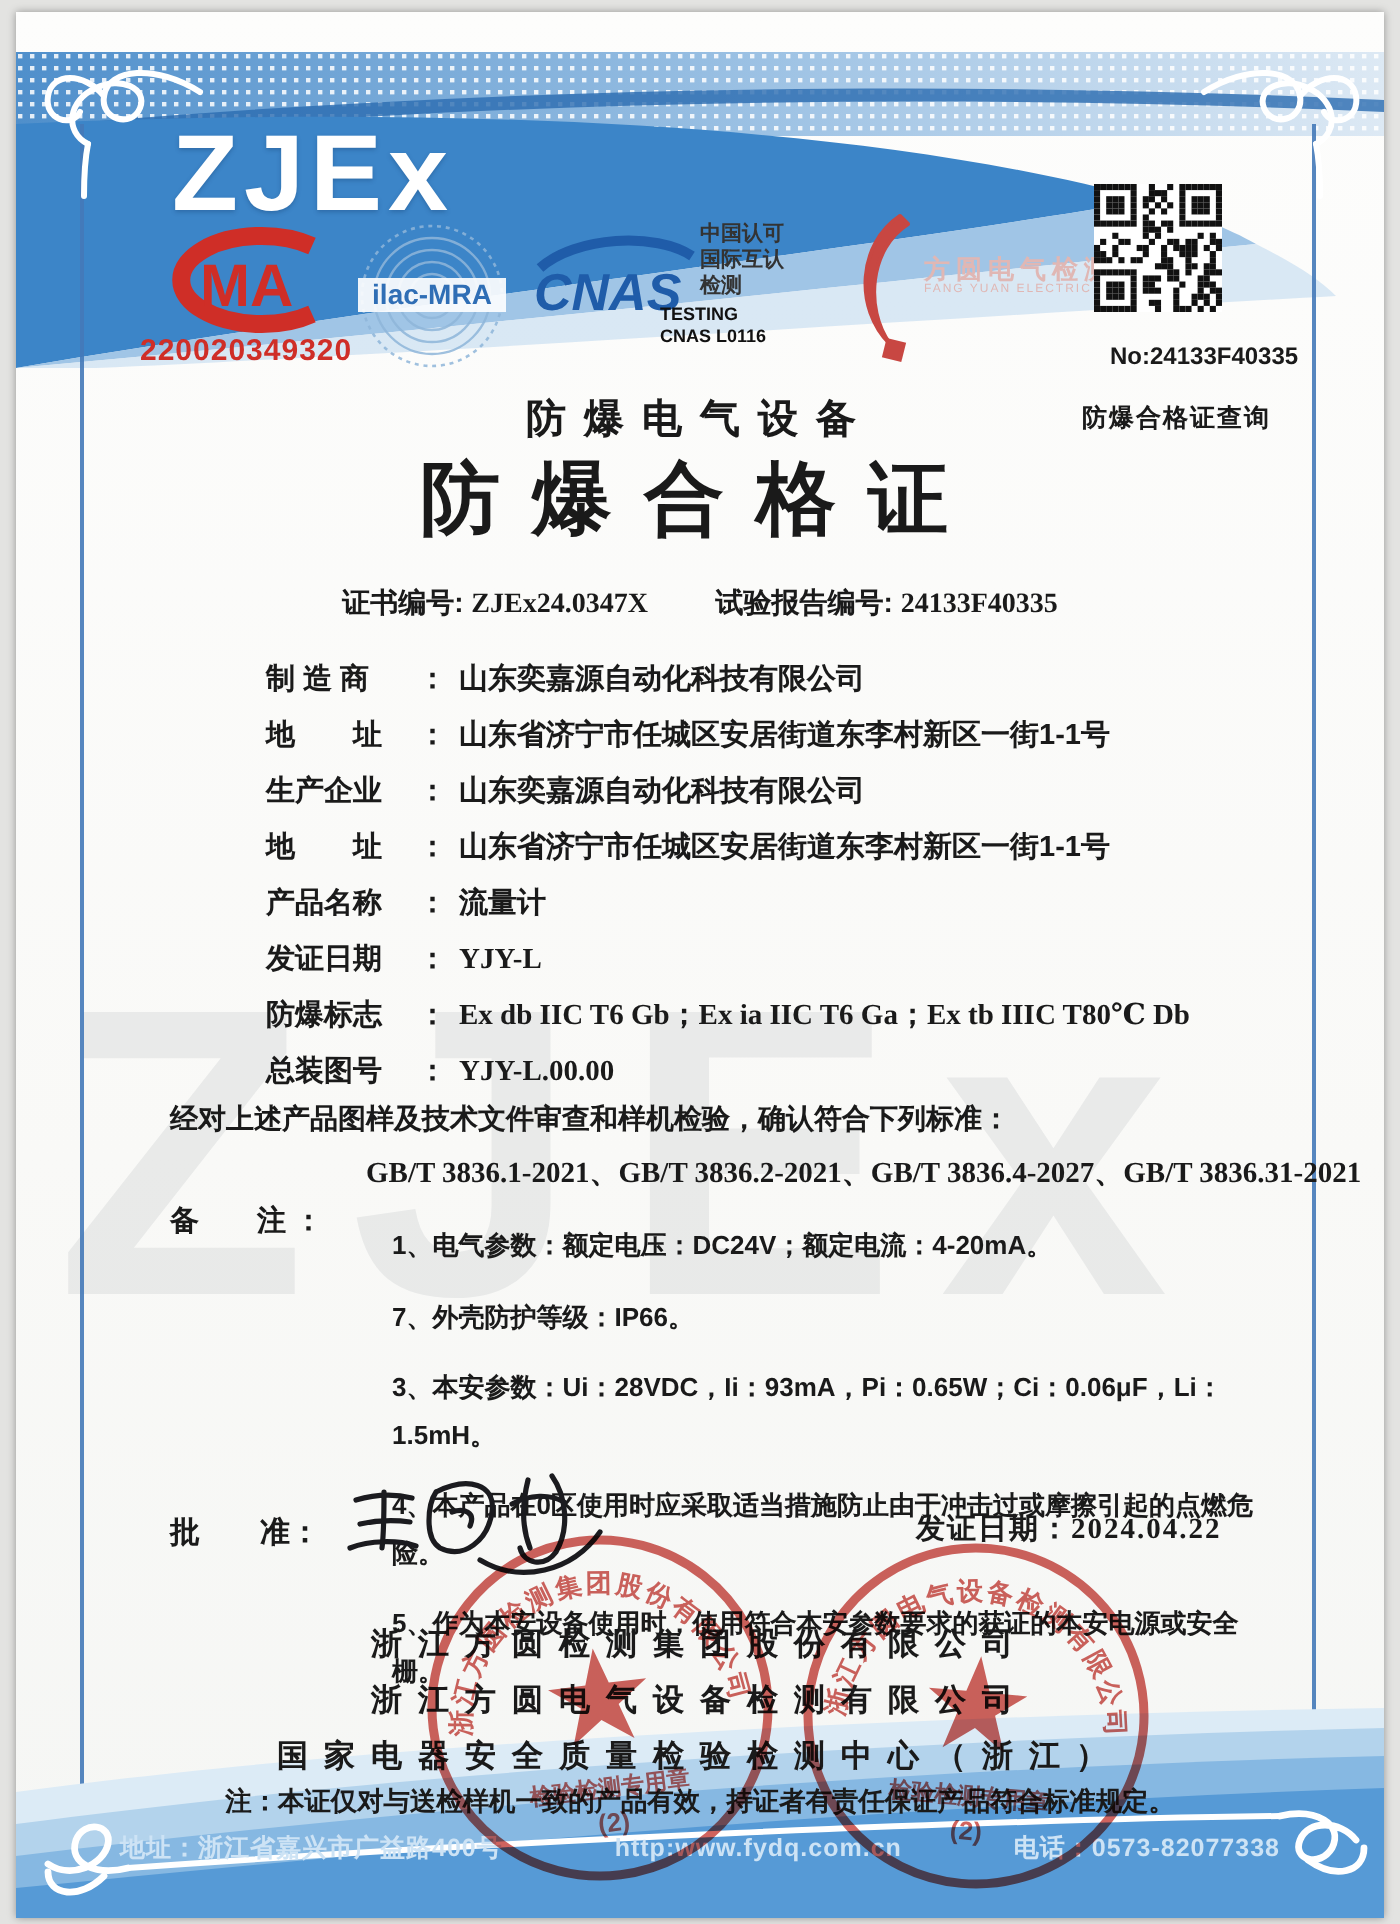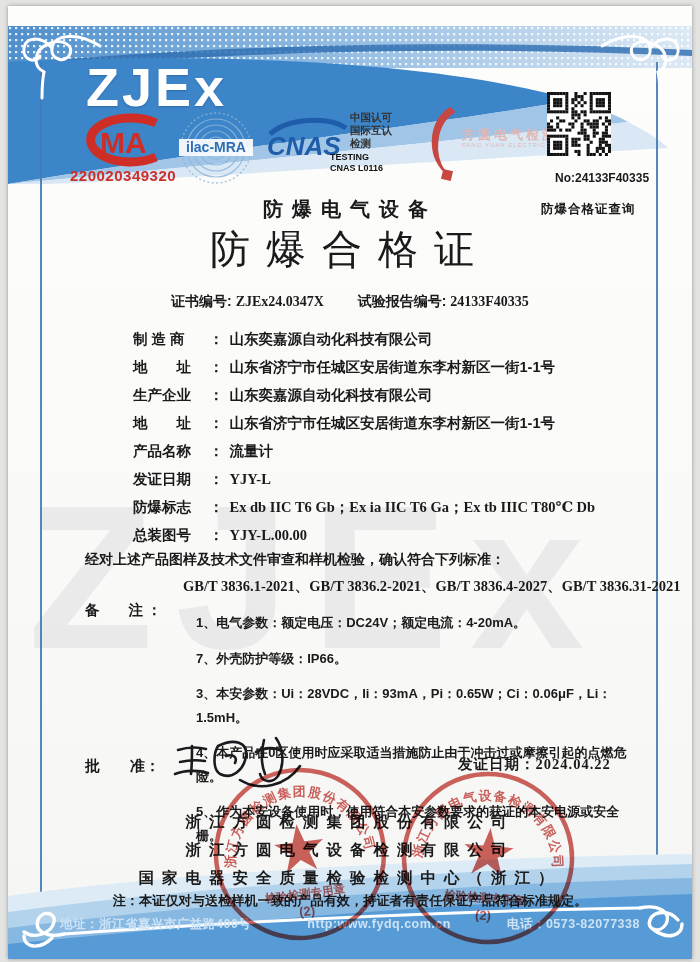--- a/index.html
+++ b/index.html
@@ -17,21 +17,21 @@
   
   .cma-num{left:70px;top:167px;font-size:15px;font-weight:700;color:#cf2e27;letter-spacing:.5px;z-index:3;}
   .cnas-side{left:350px;top:111px;font-size:10.5px;font-weight:700;color:#333;line-height:13px;z-index:3;}
   .cnas-sub{left:330px;top:152px;font-size:9px;font-weight:800;color:#111;line-height:11px;z-index:3;}
   .fy-cn{left:462px;top:126px;font-size:13px;letter-spacing:3px;color:#e0b7b4;font-weight:700;z-index:3;}
   .fy-en{left:462px;top:142px;font-size:6px;letter-spacing:1px;color:#e0b7b4;z-index:3;}
   .qr-cap{left:541px;top:157px;font-size:12.5px;font-weight:800;letter-spacing:1px;z-index:3;margin-top:44px;}
   .qr-num{left:543px;top:171px;font-size:12px;font-weight:600;z-index:3;padding-left:12px;}
   
   .subtitle{top:196px;font-size:20px;font-weight:800;letter-spacing:9px;z-index:3;}
-  .maintitle{top:222px;font-size:40px;font-weight:400;letter-spacing:16px;z-index:3;}
+  .maintitle{top:222px;font-size:40px;font-weight:700;letter-spacing:16px;z-index:3;}
   .certline{top:293px;font-size:14px;font-weight:700;z-index:3;}
   .certline .serif{font-weight:600;text-align:right;}
   .gap{display:inline-block;width:26px;}
   
   .row{position:absolute;left:85px;font-size:14.5px;z-index:3;white-space:nowrap;}
   .row .lb{font-weight:700;display:inline-block;min-width:72px;margin-left:48px;}
   .row .cl{font-weight:700;margin:0 6px 0 4px;}
   .row .vl{font-weight:600;}
   .serif{font-family:"Liberation Serif","DejaVu Serif",serif;}
   .r1{top:330px}.r2{top:358px}.r3{top:386px}.r4{top:414px}

